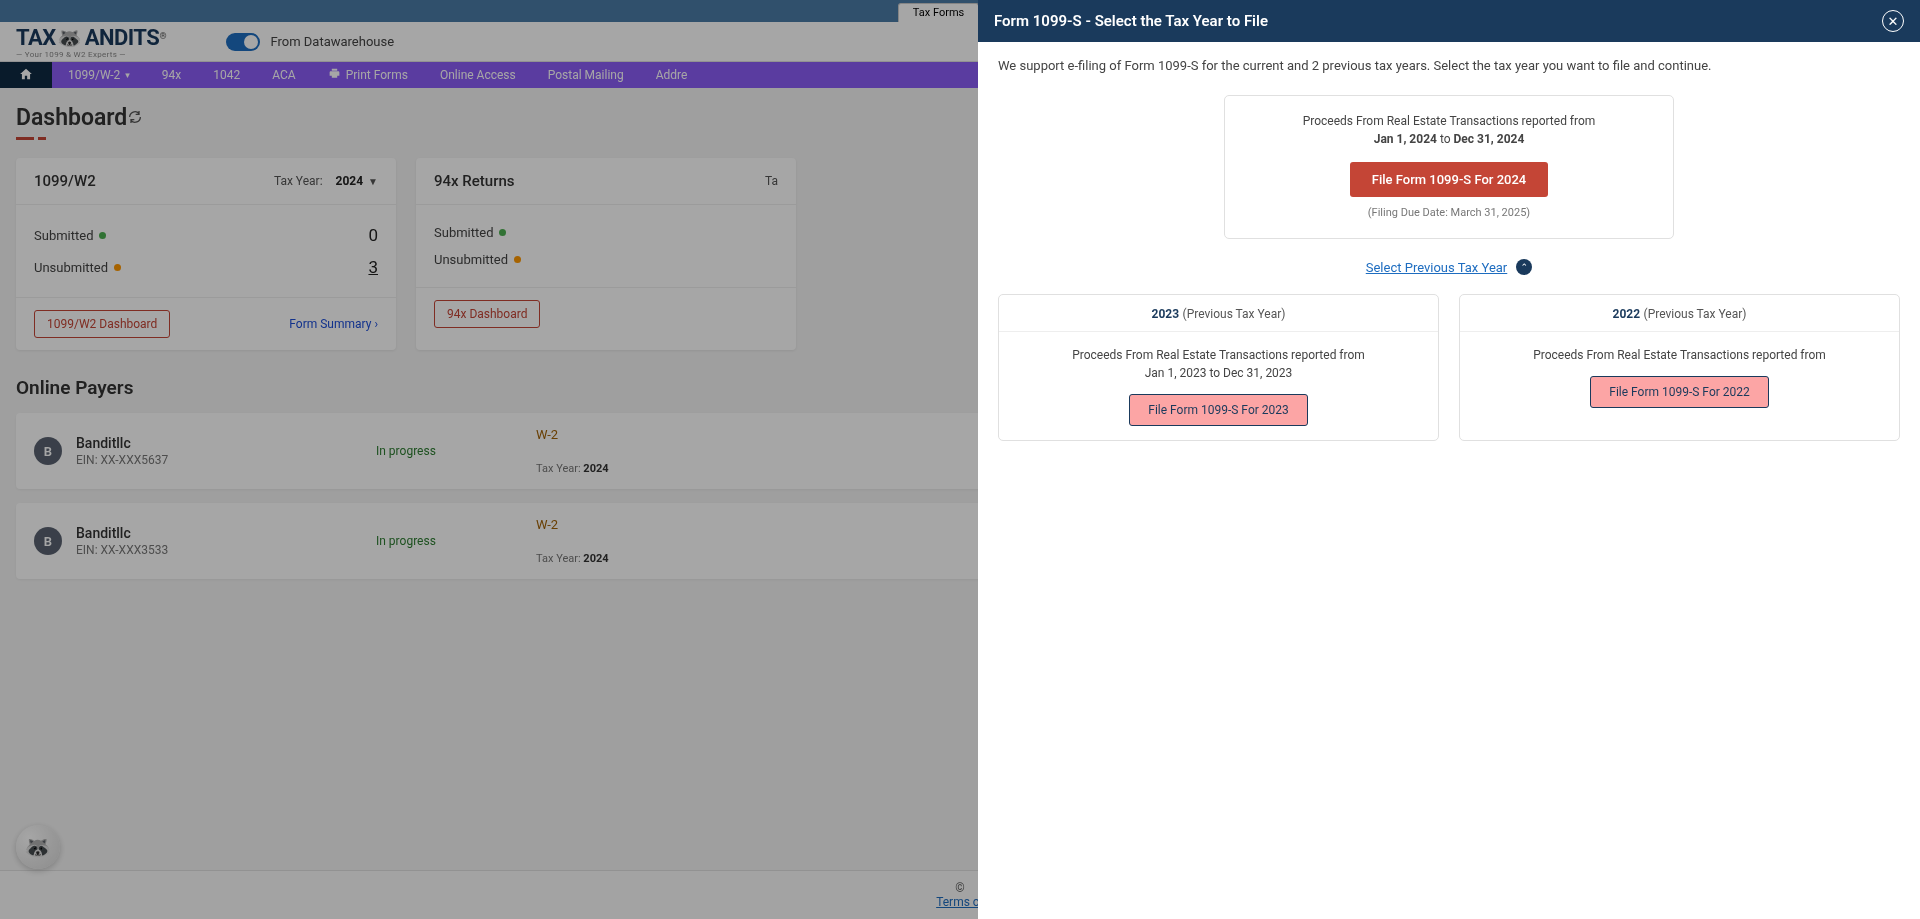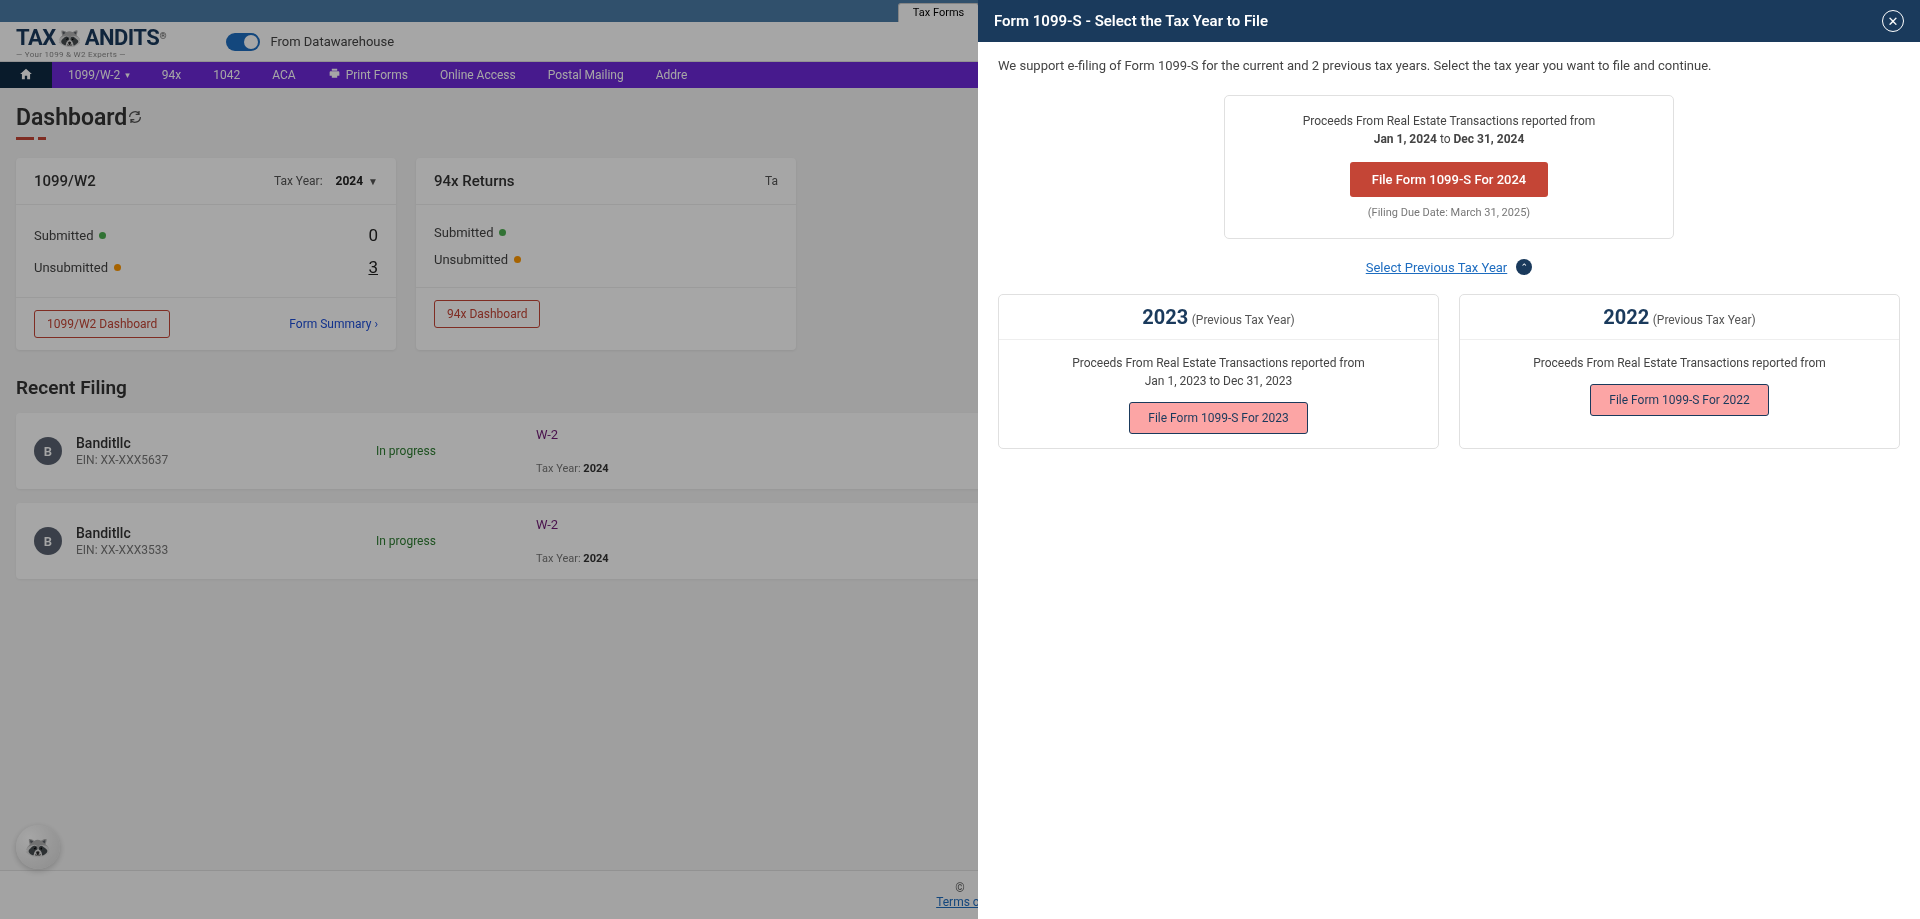--- a/index.html
+++ b/index.html
@@ -15,21 +15,21 @@
 .logo-wrap { display: flex; align-items: flex-start; }
 .logo-text { font-size: 22px; font-weight: 700; color: #1a3a5c; letter-spacing: -0.5px; }
 .logo-mask { font-size: 20px; margin: 0 2px; }
 .logo-tag { font-size: 8px; color: #888; letter-spacing: 0.3px; }
 .toggle-wrap { display: flex; align-items: center; margin-left: 60px; gap: 10px; }
 .toggle { width: 34px; height: 18px; background: #1e6dc0; border-radius: 10px; position: relative; cursor: pointer; }
 .toggle::after { content: ""; position: absolute; width: 14px; height: 14px; background: #fff; border-radius: 50%; top: 2px; right: 2px; }
 .toggle-label { font-size: 13px; color: #444; }
 
 
-.navbar { height: 26px; background: #6d28d9; display: flex; align-items: center; }
+.navbar { height: 26px; background: #8b5cf6; display: flex; align-items: center; }
 .nav-item { color: #fff; font-size: 12px; padding: 0 16px; height: 100%; display: flex; align-items: center; cursor: pointer; gap: 5px; }
 .nav-home { background: #0f2a42; padding: 0 18px; }
 .nav-chevron { font-size: 9px; }
 .print-icon svg { width: 13px; height: 13px; fill: #fff; }
 
 
 .dashboard-area { padding: 16px; }
 .dash-title { font-size: 23px; color: #333; font-weight: 600; display: flex; align-items: center; }
 .refresh-icon svg { width: 16px; height: 16px; stroke: #555; fill: none; stroke-width: 2; }
 .dash-underline { height: 3px; width: 30px; margin-top: 6px; display: flex; gap: 4px; }
@@ -58,21 +58,21 @@
 .summary-link { font-size: 12px; color: #1d4ed8; cursor: pointer; display: flex; align-items: center; gap: 3px; }
 
 
 .recent-title { font-size: 19px; color: #333; font-weight: 600; margin-top: 26px; }
 .payer-row { background: #fff; border-radius: 4px; margin-top: 14px; padding: 14px 18px; display: flex; align-items: center; box-shadow: 0 1px 3px rgba(0,0,0,0.06); }
 .avatar { width: 28px; height: 28px; border-radius: 50%; background: #5a6270; color: #fff; display: flex; align-items: center; justify-content: center; font-size: 13px; font-weight: 600; margin-right: 14px; }
 .payer-info { flex: none; width: 300px; }
 .payer-name { font-size: 14px; color: #333; font-weight: 500; }
 .payer-ein { font-size: 12px; color: #777; margin-top: 2px; }
 .status { font-size: 12px; color: #2e7d32; width: 160px; }
-.form-col { font-size: 13px; color: #701a75; }
+.form-col { font-size: 13px; color: #a16207; }
 .form-sub { font-size: 11px; color: #777; margin-top: 20px; }
 .form-sub b { color: #333; }
 
 
 .footer { position: absolute; bottom: 0; left: 0; right: 0; padding: 10px; text-align: center; font-size: 12px; color: #666; border-top: 1px solid #e0e0e0; background: #fafafa; }
 .footer a { color: #1e6dc0; text-decoration: underline; cursor: pointer; }
 
 
 .chat-orb { position: absolute; bottom: 50px; left: 16px; width: 44px; height: 44px; border-radius: 50%; background: radial-gradient(circle at 30% 30%, #fff, #d8d8d8); box-shadow: 0 2px 6px rgba(0,0,0,0.2); display: flex; align-items: center; justify-content: center; font-size: 22px; }
 
@@ -93,21 +93,21 @@
 .file-btn { background: #c44536; color: #fff; border: none; padding: 10px 22px; font-size: 13px; border-radius: 3px; margin-top: 14px; cursor: pointer; font-weight: 500; }
 .due-text { font-size: 11px; color: #777; margin-top: 8px; }
 
 .prev-link { text-align: center; margin-top: 18px; }
 .prev-link a { color: #1e6dc0; font-size: 13px; text-decoration: underline; cursor: pointer; }
 .chev-circle { display: inline-flex; width: 16px; height: 16px; background: #1a3a5c; border-radius: 50%; align-items: center; justify-content: center; color: #fff; font-size: 9px; margin-left: 5px; vertical-align: middle; }
 
 .prev-row { display: flex; gap: 20px; margin-top: 18px; }
 .prev-card { flex: 1; border: 1px solid #e0e0e0; border-radius: 5px; text-align: center; }
 .prev-card-head { padding: 10px; border-bottom: 1px solid #eee; font-size: 14px; color: #1a3a5c; }
-.prev-card-head b { font-size: 20px; }
+.prev-card-head b { font-size: 12px; }
 .prev-card-body { padding: 14px 18px; font-size: 12px; color: #444; line-height: 1.5; }
 .file-btn-outline { border: 1px solid #1a3a5c; background: #fca5a5; color: #1a3a5c; padding: 8px 18px; font-size: 12px; border-radius: 3px; margin-top: 12px; cursor: pointer; }
 </style>
 </head>
 <body>
 
 <div class="top-tabs">
   <div class="top-tab">Tax Forms</div>
   <div class="top-tab">B</div>
 </div>
@@ -214,21 +214,21 @@
               <span class="dot dot-orange"></span>
             </span>
         </div>
       </div>
       <div class="card-footer">
         <button class="dash-btn">94x Dashboard</button>
       </div>
     </div>
   </div>
 
-  <div class="recent-title">Recent Filing</div>
+  <div class="recent-title">Online Payers</div>
 
   <div class="payer-row">
     <div class="avatar">B</div>
     <div class="payer-info">
       <div class="payer-name">Banditllc</div>
       <div class="payer-ein">EIN: XX-XXX5637</div>
     </div>
     <div class="status">In progress</div>
     <div>
       <div class="form-col">W-2</div>

